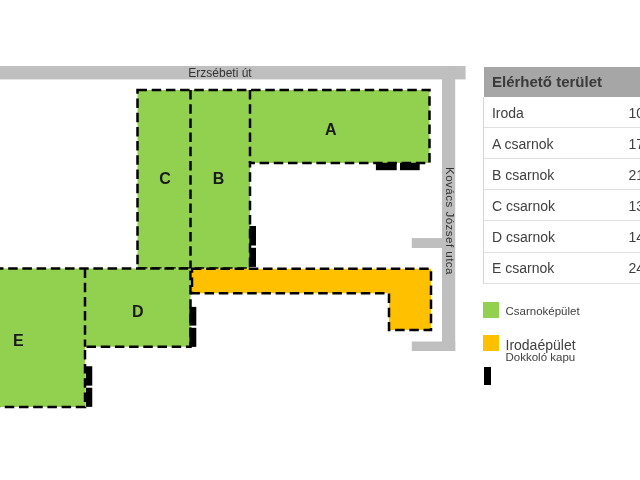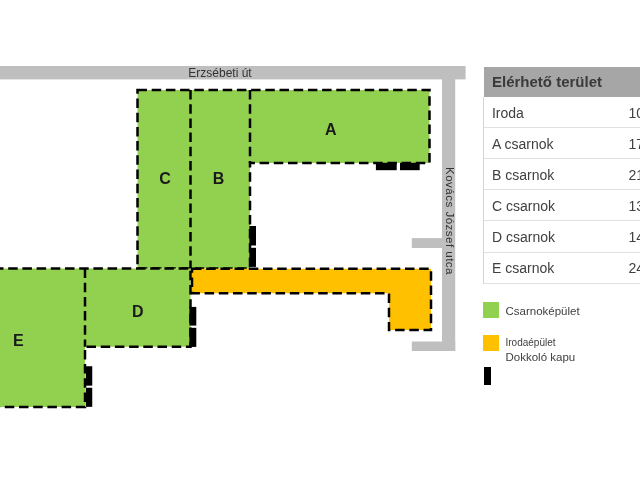--- a/index.html
+++ b/index.html
@@ -89,17 +89,17 @@
 <div class="abs" style="left:628.5px;top:221.4px;height:31.2px;font-size:14px;color:#404040;line-height:normal;padding-top:7.8px;white-space:nowrap;">1400 m²</div>
 
 <div class="abs" style="left:628.5px;top:252.6px;height:31.2px;font-size:14px;color:#404040;line-height:normal;padding-top:7.8px;white-space:nowrap;">2400 m²</div>
 
 <div class="abs" style="left:483px;top:302.3px;width:15.8px;height:16.2px;background:#92d050;"></div>
 
 <div class="abs" style="left:505.5px;top:304.9px;font-size:11.5px;color:#404040;">Csarnoképület</div>
 
 <div class="abs" style="left:483px;top:334.5px;width:15.8px;height:16.5px;background:#ffc000;"></div>
 
-<div class="abs" style="left:505.5px;top:336.7px;font-size:10px;color:#404040;">Irodaépület</div>
+<div class="abs" style="left:505.5px;top:336.7px;font-size:14px;color:#404040;">Irodaépület</div>
 
 <div class="abs" style="left:484.3px;top:367.2px;width:6.3px;height:17.8px;background:#000000;"></div>
 
 <div class="abs" style="left:505.5px;top:351px;font-size:11.5px;color:#404040;">Dokkoló kapu</div>
 
 </body></html>

